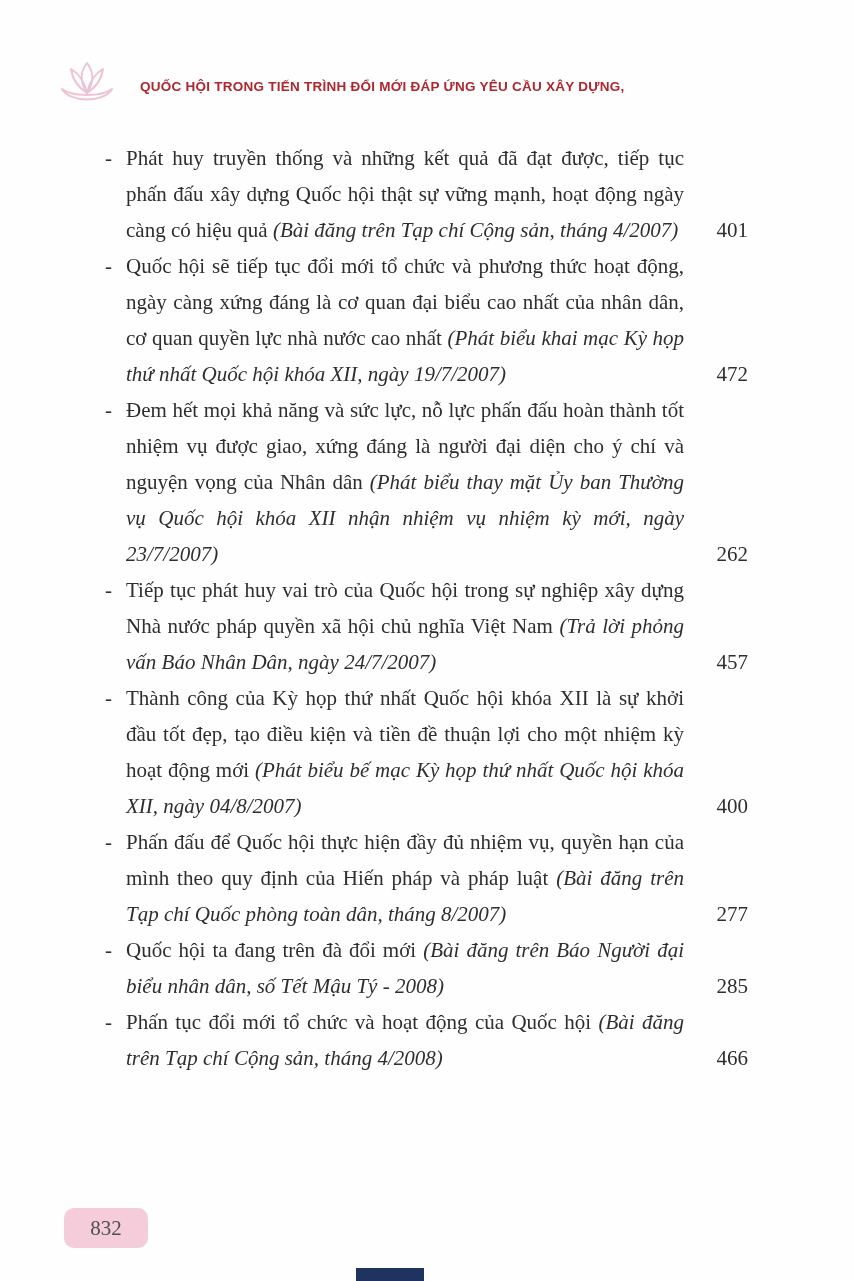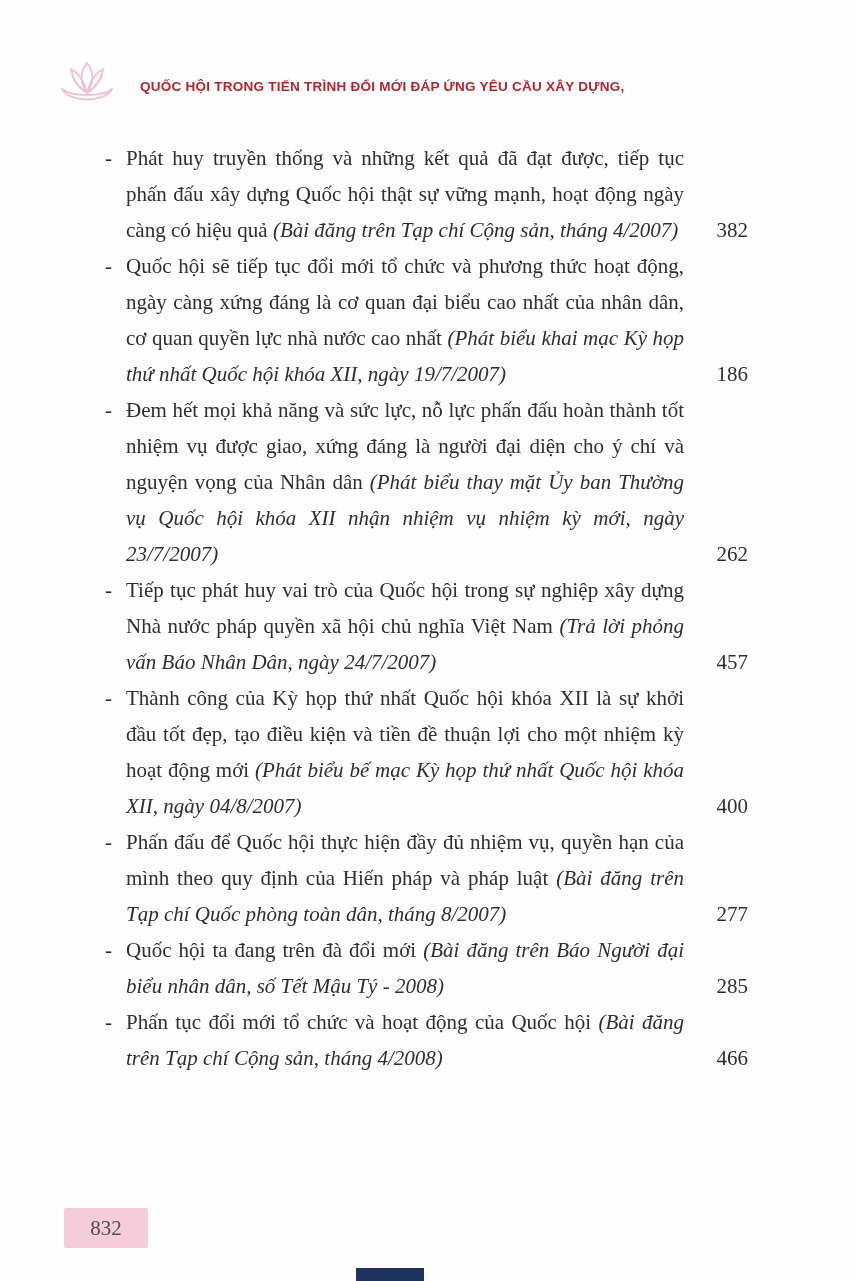--- a/index.html
+++ b/index.html
@@ -63,21 +63,21 @@
     font-style: normal;
   }
   
   .footer-badge {
     position: absolute;
     left: 64px;
     top: 1208px;
     width: 84px;
     height: 40px;
     background: #f5ccd9;
-    border-radius: 2px;
+    border-radius: 10px;
     display: flex;
     align-items: center;
     justify-content: center;
     font-size: 21px;
     color: #4f4f4f;
   }
   .bottom-mark {
     position: absolute;
     left: 356px;
     top: 1268px;
@@ -106,28 +106,28 @@
       <div>QUỐC HỘI TRONG TIẾN TRÌNH ĐỔI MỚI ĐÁP ỨNG YÊU CẦU XÂY DỰNG,</div>
     </div>
   </header>
 
   <main class="toc">
 
     <div class="entry">
       <span class="dash">-</span>
       <span class="entry-title">Phát huy truyền thống và những kết quả đã đạt được, tiếp tục phấn đấu xây dựng Quốc hội thật sự vững mạnh, hoạt động ngày càng có hiệu quả</span>
       <span class="entry-source">(Bài đăng trên Tạp chí Cộng sản, tháng 4/2007)</span>
-      <span class="entry-page">382</span>
+      <span class="entry-page">401</span>
     </div>
 
     <div class="entry">
       <span class="dash">-</span>
       <span class="entry-title">Quốc hội sẽ tiếp tục đổi mới tổ chức và phương thức hoạt động, ngày càng xứng đáng là cơ quan đại biểu cao nhất của nhân dân, cơ quan quyền lực nhà nước cao nhất</span>
       <span class="entry-source">(Phát biểu khai mạc Kỳ họp thứ nhất Quốc hội khóa XII, ngày 19/7/2007)</span>
-      <span class="entry-page">186</span>
+      <span class="entry-page">472</span>
     </div>
 
     <div class="entry">
       <span class="dash">-</span>
       <span class="entry-title">Đem hết mọi khả năng và sức lực, nỗ lực phấn đấu hoàn thành tốt nhiệm vụ được giao, xứng đáng là người đại diện cho ý chí và nguyện vọng của Nhân dân</span>
       <span class="entry-source">(Phát biểu thay mặt Ủy ban Thường vụ Quốc hội khóa XII nhận nhiệm vụ nhiệm kỳ mới, ngày 23/7/2007)</span>
       <span class="entry-page">262</span>
     </div>
 
     <div class="entry">

